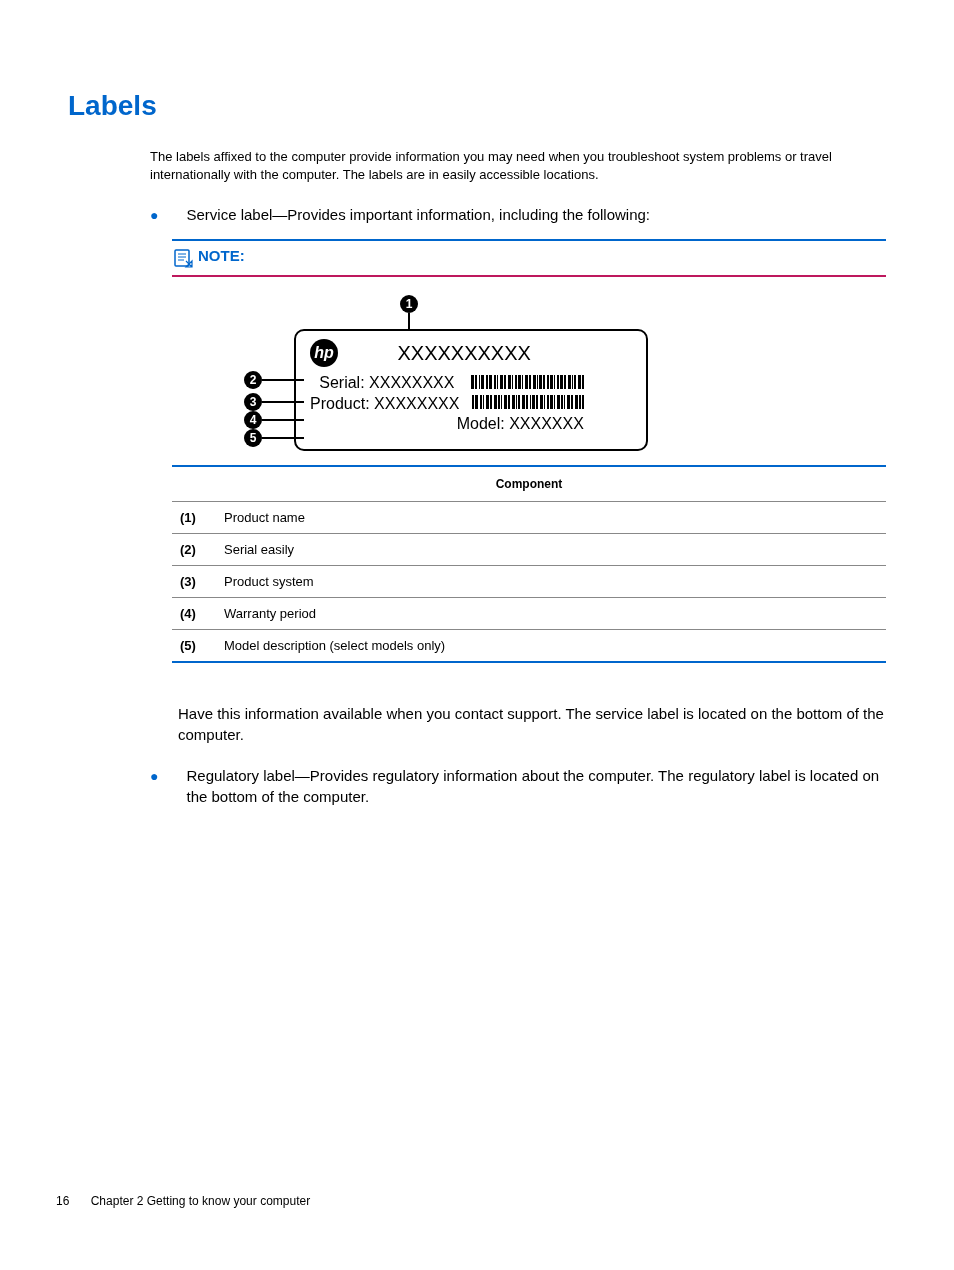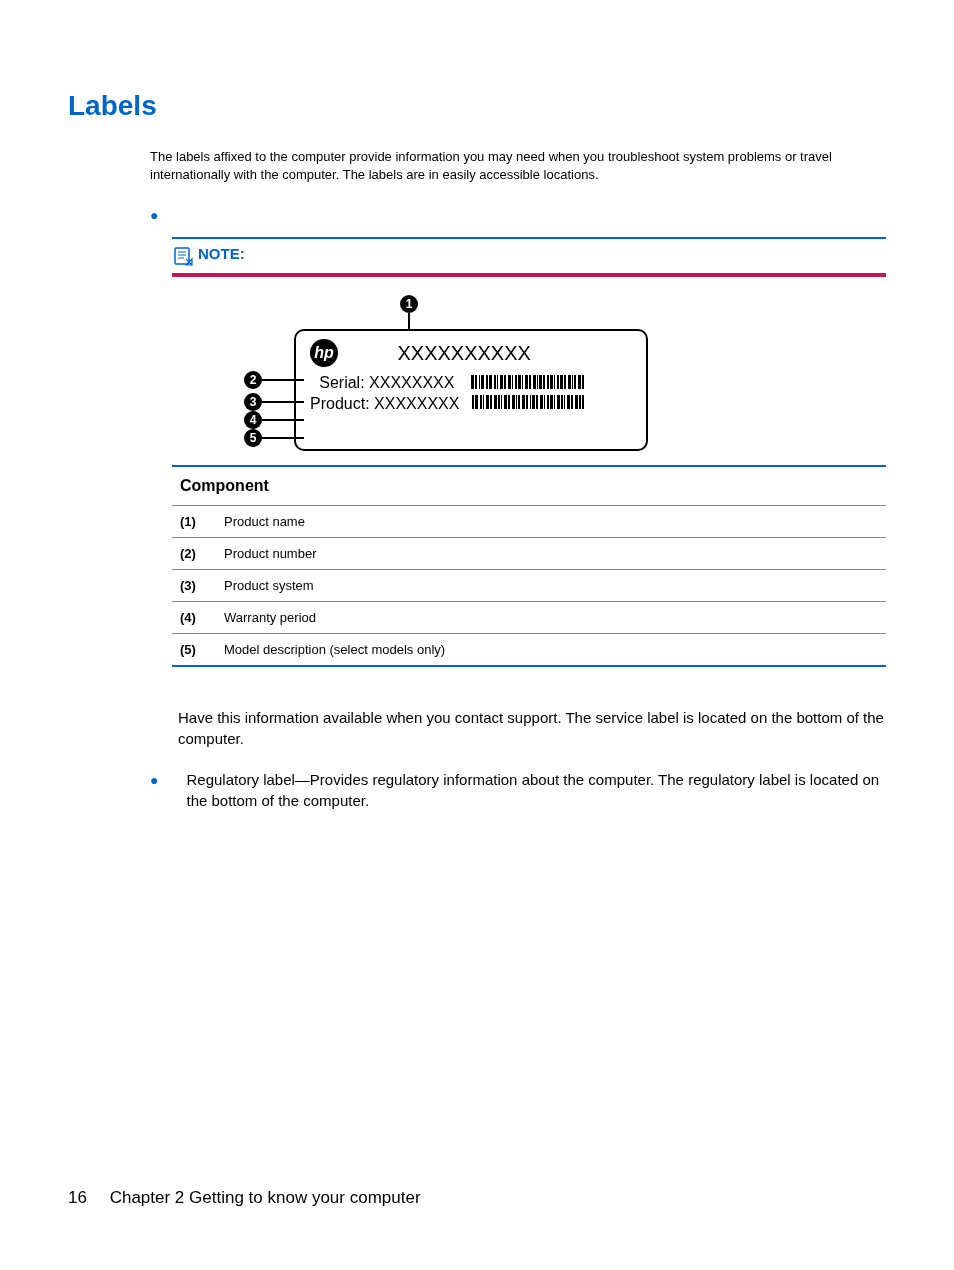--- a/index.html
+++ b/index.html
@@ -41,21 +41,21 @@
       flex-shrink: 0;
       margin-top: 3px;
     }
     .bullet-text {
       font-size: 15px;
       line-height: 1.4;
     }
     .note-row {
       margin-left: 104px;
       border-top: 2px solid #0066cc;
-      border-bottom: 4px solid #be185d;
+      border-bottom: 2px solid #be185d;
       padding: 6px 0;
       display: flex;
       align-items: flex-start;
       margin-bottom: 18px;
     }
     .note-icon {
       width: 22px;
       height: 22px;
       flex-shrink: 0;
       margin-right: 4px;
@@ -152,22 +152,22 @@
       position: absolute;
       background: #000;
     }
     .component-table {
       margin-left: 104px;
       width: calc(100% - 104px);
       border-collapse: collapse;
       margin-bottom: 40px;
     }
     .component-table th {
-      text-align: left;
-      font-size: 16px;
+      text-align: center;
+      font-size: 12px;
       font-weight: bold;
       padding: 10px 8px;
       border-top: 2px solid #0066cc;
       border-bottom: 1px solid #888;
     }
     .component-table td {
       font-size: 13px;
       padding: 8px 8px;
       border-bottom: 1px solid #888;
     }
@@ -180,36 +180,37 @@
     }
     .after-text {
       margin-left: 110px;
       font-size: 15px;
       line-height: 1.4;
       margin-bottom: 20px;
     }
     .footer {
       position: absolute;
       bottom: 62px;
-      left: 68px;
-      font-size: 17px;
+      left: 56px;
+      font-size: 12px;
     }
     .page-num {
       margin-right: 18px;
     }
   </style>
 </head>
 <body>
 
 <h1 class="title">Labels</h1>
 
 <p class="intro">The labels affixed to the computer provide information you may need when you troubleshoot system problems or travel internationally with the computer. The labels are in easily accessible locations.</p>
 
 <div class="bullet-row">
   <span class="bullet">●</span>
+  <span class="bullet-text">Service label—Provides important information, including the following:</span>
 </div>
 
 <div class="note-row">
   <svg class="note-icon" viewBox="0 0 22 22">
     <rect x="3" y="3" width="14" height="16" fill="none" stroke="#0066cc" stroke-width="1.5" rx="1"></rect>
     <line x1="6" y1="7" x2="14" y2="7" stroke="#0066cc" stroke-width="1"></line>
     <line x1="6" y1="10" x2="14" y2="10" stroke="#0066cc" stroke-width="1"></line>
     <line x1="6" y1="13" x2="12" y2="13" stroke="#0066cc" stroke-width="1"></line>
     <path d="M14 14 L20 20 M17 17 L20 14 L20 20 L14 20 Z" fill="none" stroke="#0066cc" stroke-width="1.2"></path>
   </svg>
@@ -242,38 +243,39 @@
         <span class="barcode">
           <span class="barcode-bar" style="width:3px;margin-right:1px;"></span><span class="barcode-bar" style="width:2px;margin-right:2px;"></span><span class="barcode-bar" style="width:1px;margin-right:1px;"></span><span class="barcode-bar" style="width:3px;margin-right:2px;"></span><span class="barcode-bar" style="width:2px;margin-right:1px;"></span><span class="barcode-bar" style="width:3px;margin-right:2px;"></span><span class="barcode-bar" style="width:2px;margin-right:1px;"></span><span class="barcode-bar" style="width:1px;margin-right:2px;"></span><span class="barcode-bar" style="width:3px;margin-right:1px;"></span><span class="barcode-bar" style="width:2px;margin-right:2px;"></span><span class="barcode-bar" style="width:3px;margin-right:1px;"></span><span class="barcode-bar" style="width:1px;margin-right:2px;"></span><span class="barcode-bar" style="width:2px;margin-right:1px;"></span><span class="barcode-bar" style="width:3px;margin-right:1px;"></span><span class="barcode-bar" style="width:1px;margin-right:2px;"></span><span class="barcode-bar" style="width:3px;margin-right:1px;"></span><span class="barcode-bar" style="width:2px;margin-right:2px;"></span><span class="barcode-bar" style="width:3px;margin-right:1px;"></span><span class="barcode-bar" style="width:1px;margin-right:1px;"></span><span class="barcode-bar" style="width:3px;margin-right:1px;"></span><span class="barcode-bar" style="width:2px;margin-right:2px;"></span><span class="barcode-bar" style="width:2px;margin-right:1px;"></span><span class="barcode-bar" style="width:3px;margin-right:1px;"></span><span class="barcode-bar" style="width:1px;margin-right:2px;"></span><span class="barcode-bar" style="width:2px;margin-right:1px;"></span><span class="barcode-bar" style="width:3px;margin-right:1px;"></span><span class="barcode-bar" style="width:2px;margin-right:2px;"></span><span class="barcode-bar" style="width:3px;margin-right:1px;"></span><span class="barcode-bar" style="width:1px;margin-right:1px;"></span><span class="barcode-bar" style="width:2px;margin-right:2px;"></span><span class="barcode-bar" style="width:3px;margin-right:1px;"></span><span class="barcode-bar" style="width:2px;"></span>
         </span>
       </div>
       <div class="label-line">
         <span>Product: XXXXXXXX</span>
         <span class="barcode" style="margin-left:8px;">
           <span class="barcode-bar" style="width:2px;margin-right:1px;"></span><span class="barcode-bar" style="width:3px;margin-right:2px;"></span><span class="barcode-bar" style="width:2px;margin-right:1px;"></span><span class="barcode-bar" style="width:1px;margin-right:2px;"></span><span class="barcode-bar" style="width:3px;margin-right:1px;"></span><span class="barcode-bar" style="width:2px;margin-right:2px;"></span><span class="barcode-bar" style="width:3px;margin-right:1px;"></span><span class="barcode-bar" style="width:2px;margin-right:1px;"></span><span class="barcode-bar" style="width:1px;margin-right:2px;"></span><span class="barcode-bar" style="width:3px;margin-right:1px;"></span><span class="barcode-bar" style="width:2px;margin-right:2px;"></span><span class="barcode-bar" style="width:3px;margin-right:1px;"></span><span class="barcode-bar" style="width:1px;margin-right:1px;"></span><span class="barcode-bar" style="width:2px;margin-right:2px;"></span><span class="barcode-bar" style="width:3px;margin-right:1px;"></span><span class="barcode-bar" style="width:2px;margin-right:2px;"></span><span class="barcode-bar" style="width:1px;margin-right:1px;"></span><span class="barcode-bar" style="width:3px;margin-right:1px;"></span><span class="barcode-bar" style="width:2px;margin-right:2px;"></span><span class="barcode-bar" style="width:3px;margin-right:1px;"></span><span class="barcode-bar" style="width:1px;margin-right:2px;"></span><span class="barcode-bar" style="width:2px;margin-right:1px;"></span><span class="barcode-bar" style="width:3px;margin-right:1px;"></span><span class="barcode-bar" style="width:1px;margin-right:2px;"></span><span class="barcode-bar" style="width:3px;margin-right:1px;"></span><span class="barcode-bar" style="width:2px;margin-right:1px;"></span><span class="barcode-bar" style="width:1px;margin-right:2px;"></span><span class="barcode-bar" style="width:3px;margin-right:1px;"></span><span class="barcode-bar" style="width:2px;margin-right:2px;"></span><span class="barcode-bar" style="width:3px;margin-right:1px;"></span><span class="barcode-bar" style="width:2px;margin-right:1px;"></span><span class="barcode-bar" style="width:2px;"></span>
         </span>
       </div>
+      <div class="label-line">Model: XXXXXXX</div>
     </div>
   </div>
 </div>
 
 <table class="component-table">
   <thead>
     <tr>
       <th colspan="2">Component</th>
     </tr>
   </thead>
   <tbody>
     <tr>
       <td>(1)</td>
       <td>Product name</td>
     </tr>
     <tr>
       <td>(2)</td>
-      <td>Product number</td>
+      <td>Serial easily</td>
     </tr>
     <tr>
       <td>(3)</td>
       <td>Product system</td>
     </tr>
     <tr>
       <td>(4)</td>
       <td>Warranty period</td>
     </tr>
     <tr>

